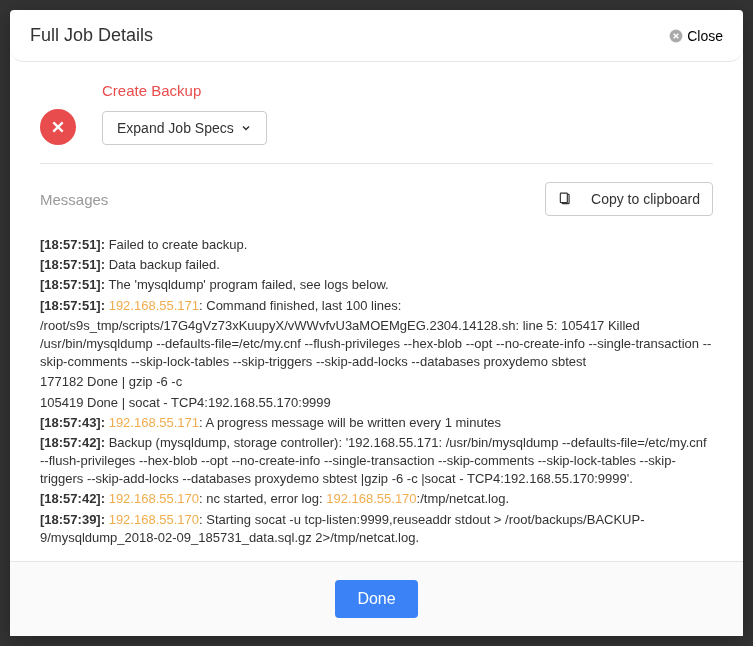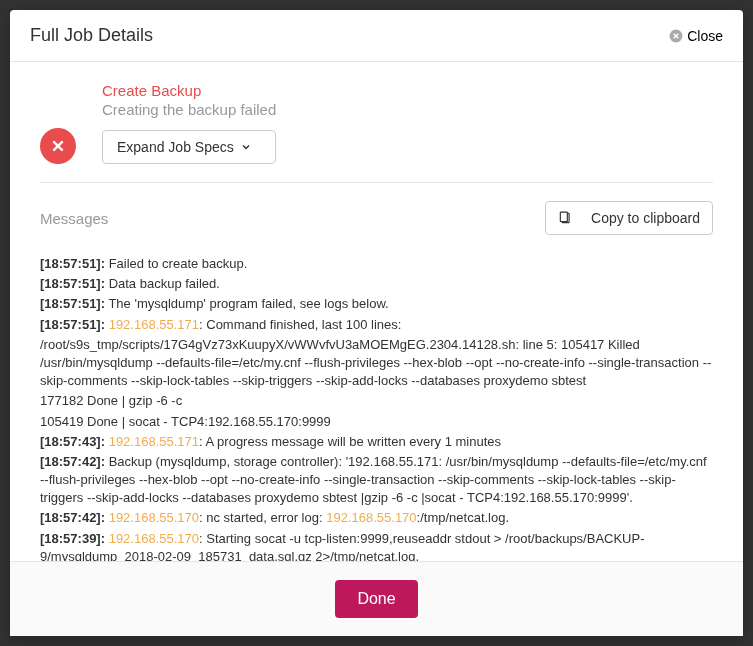--- a/index.html
+++ b/index.html
@@ -1,18 +1,18 @@
 <!DOCTYPE html>
 <html><head>
 <meta charset="utf-8">
 <style>
 * { box-sizing: border-box; margin: 0; padding: 0; }
 body { font-family: -apple-system, "Helvetica Neue", Arial, sans-serif; background: #333; width: 753px; height: 646px; overflow: hidden; position: relative; }
 .modal { position: absolute; top: 10px; left: 10px; right: 10px; bottom: 10px; background: #fff; border-radius: 4px; box-shadow: 0 4px 20px rgba(0,0,0,0.3); display: flex; flex-direction: column; }
-.modal-header { padding: 15px 20px; border-bottom: 1px solid #e5e5e5; display: flex; justify-content: space-between; align-items: center; }
+.modal-header { padding: 15px 20px; border-bottom: 1px solid #e5e5e5; display: flex; justify-content: space-between; align-items: center; border-radius: 14px; }
 .modal-title { font-size: 18px; color: #333; font-weight: 500; }
 .close-btn { color: #000000; font-size: 14px; cursor: pointer; display: flex; align-items: center; gap: 4px; }
 .close-btn svg { width: 14px; height: 14px; fill: #aaa; }
 .modal-body { flex: 1; overflow-y: auto; padding: 20px 30px; }
 .job-summary { display: flex; gap: 26px; align-items: flex-end; margin-bottom: 18px; }
 .badge-circle { width: 36px; height: 36px; border-radius: 50%; background: #e84c4c; display: flex; align-items: center; justify-content: center; flex-shrink: 0; margin-top: 2px; }
 .badge-circle svg { width: 14px; height: 14px; fill: #fff; }
 .job-text { display: flex; flex-direction: column; gap: 2px; }
 .job-title { color: #e84c4c; font-size: 15px; }
 .job-status { color: #999; font-size: 15px; }
@@ -21,21 +21,21 @@
 .divider { border-top: 1px solid #e5e5e5; margin: 10px 0 18px 0; }
 .messages-header { display: flex; justify-content: space-between; align-items: center; margin-bottom: 20px; }
 .messages-label { color: #999; font-size: 15px; }
 .copy-btn { background: #fff; border: 1px solid #ccc; border-radius: 4px; padding: 8px 12px; font-size: 14px; color: #333; cursor: pointer; display: inline-flex; align-items: center; gap: 19px; }
 .copy-btn svg { width: 14px; height: 14px; fill: #333; }
 .log-area { font-size: 13px; line-height: 1.4; color: #333; word-wrap: break-word; }
 .log-line { margin-bottom: 2px; }
 .ts { font-weight: bold; }
 .ip-orange { color: #f0ad4e; }
 .modal-footer { padding: 18px; border-top: 1px solid #e5e5e5; text-align: center; background: #fafafa; }
-.done-btn { background: #be185d; color: #fff; border: none; border-radius: 4px; padding: 10px 22px; font-size: 16px; cursor: pointer; }
+.done-btn { background: #3b82f6; color: #fff; border: none; border-radius: 4px; padding: 10px 22px; font-size: 16px; cursor: pointer; }
 </style>
 </head>
 <body>
 
 <div class="modal">
   <div class="modal-header">
     <div class="modal-title">Full Job Details</div>
     <div class="close-btn">
       <svg viewBox="0 0 24 24">
           <circle cx="12" cy="12" r="11" fill="#aaa"></circle>
@@ -47,21 +47,20 @@
 
   <div class="modal-body">
     <div class="job-summary">
       <div class="badge-circle">
         <svg viewBox="0 0 24 24">
             <path d="M4 4l16 16M20 4L4 20" stroke="#fff" stroke-width="4" fill="none"></path>
           </svg>
       </div>
       <div class="job-text">
         <div class="job-title">Create Backup</div>
-        <div class="job-status">Creating the backup failed</div>
         <button class="expand-btn">
           <span>Expand Job Specs</span>
           <svg viewBox="0 0 24 24">
               <path d="M6 9l6 6 6-6" stroke="#333" stroke-width="3" fill="none"></path>
             </svg>
         </button>
       </div>
     </div>
 
     <div class="divider"></div>

